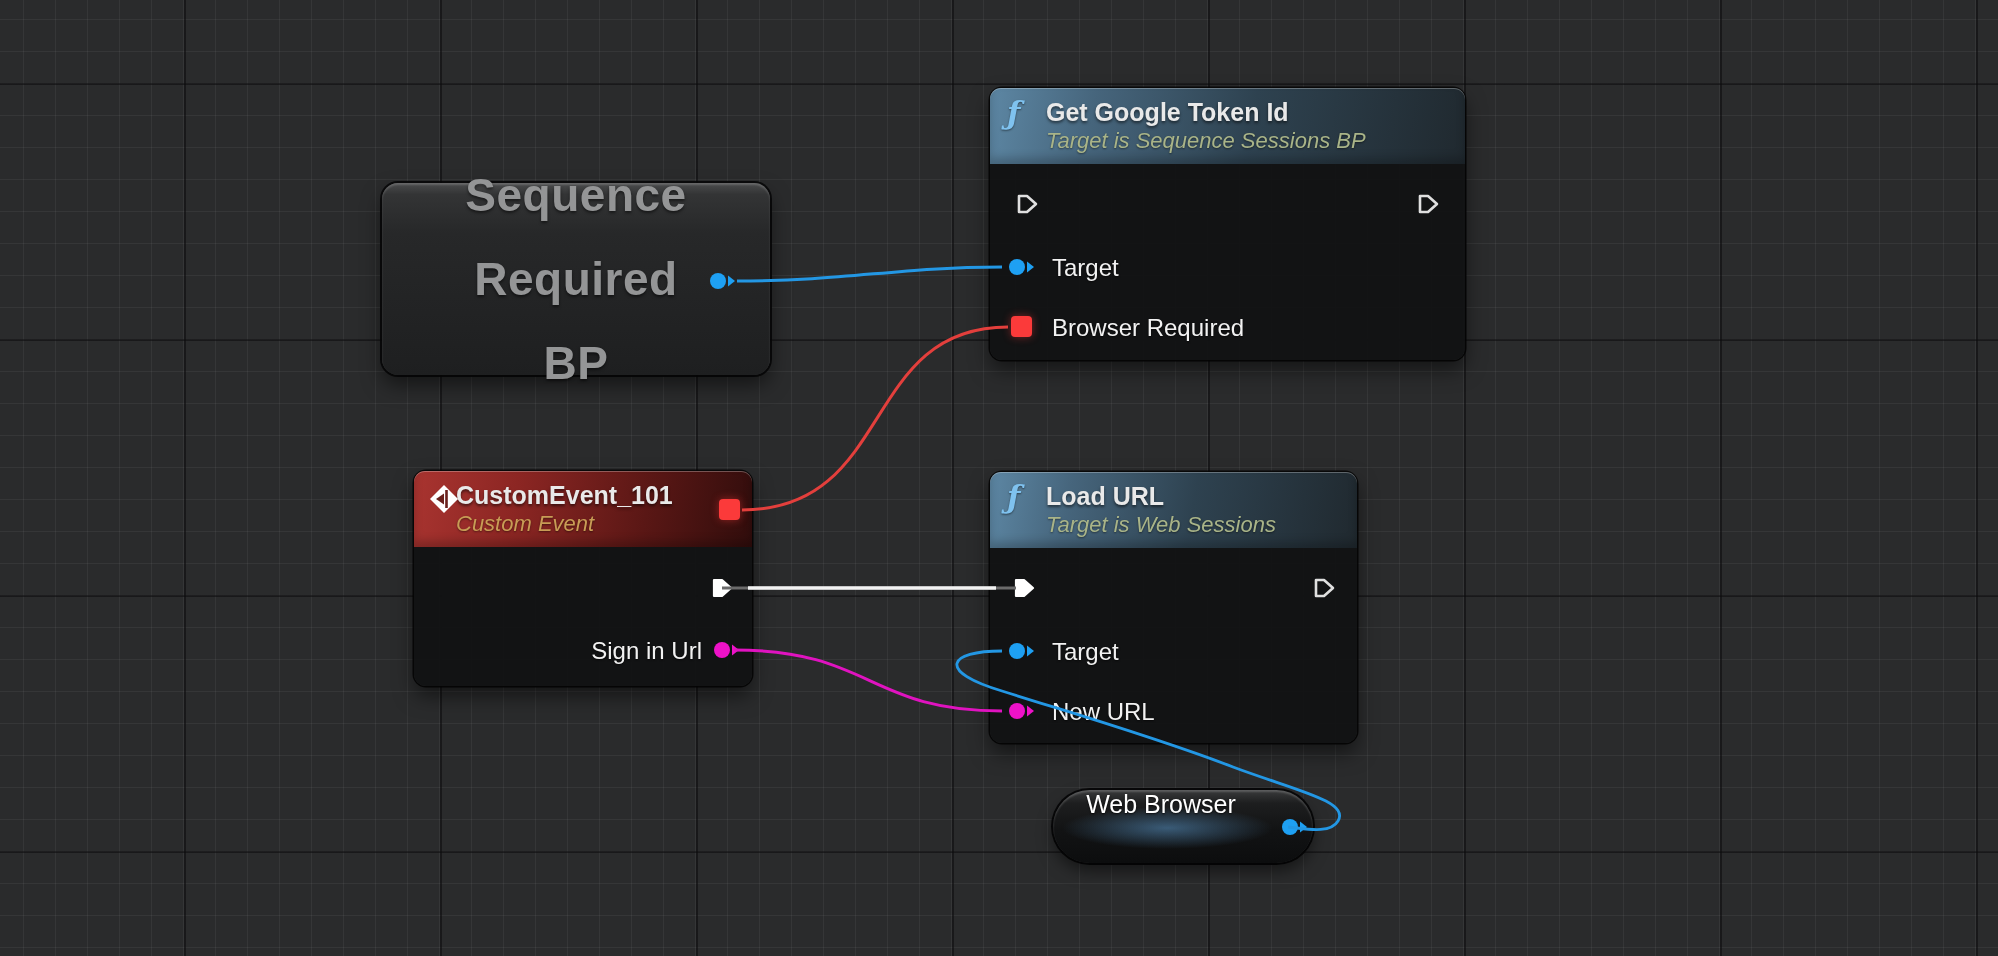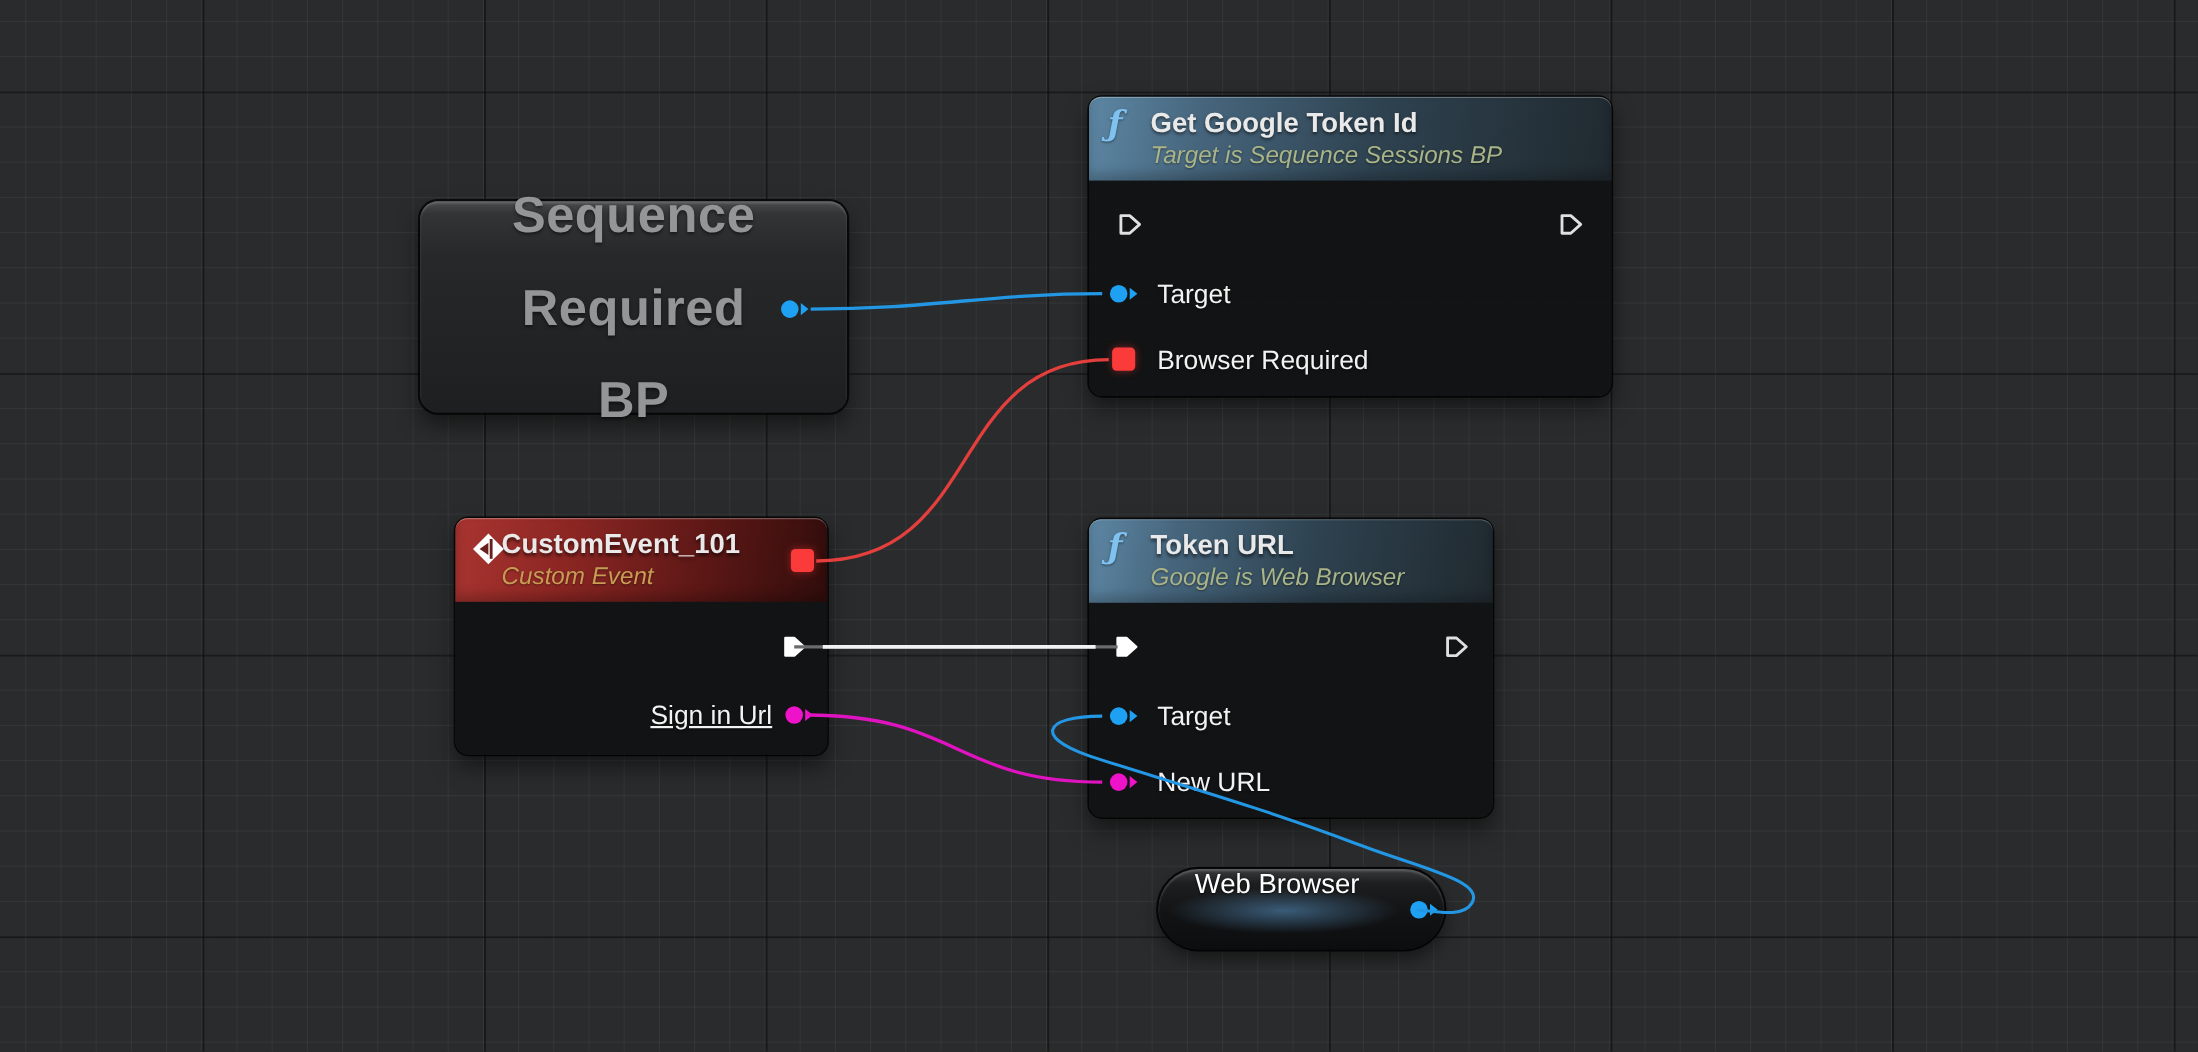--- a/index.html
+++ b/index.html
@@ -159,34 +159,34 @@
     </div>
 
     <div class="pin-square" style="left:305px;top:28px;"></div>
 
     <div class="pin" style="left:296px;top:105px;">
       <svg width="24" height="24">
         <polygon points="4,4 12,4 21,12 12,20 4,20" fill="#ffffff" stroke="#ffffff" stroke-width="2.2" stroke-linejoin="round"></polygon>
       </svg>
     </div>
 
-    <div class="pin-label" style="right:50px;top:166px;text-decoration:underline;">Sign in Url</div>
+    <div class="pin-label" style="right:50px;top:166px;">Sign in Url</div>
     <div class="pin" style="left:299px;top:170px;">
       <svg width="28" height="18">
         <circle cx="9" cy="9" r="8" fill="#ee12c8"></circle>
         <path d="M19 3.5 L26 9 L19 14.5 Z" fill="#ee12c8"></path>
       </svg>
     </div>
   </div>
 
   <div class="node" style="left:990px;top:472px;width:367px;height:271px;">
     <div class="node-header hdr-fn">
       <span class="fn-icon">ƒ</span>
-      <div class="node-title">Token URL</div>
-      <div class="node-subtitle sub-olive">Google is Web Browser</div>
+      <div class="node-title">Load URL</div>
+      <div class="node-subtitle sub-olive">Target is Web Sessions</div>
     </div>
 
     <div class="pin" style="left:22px;top:104px;">
       <svg width="24" height="24">
         <polygon points="4,4 12,4 21,12 12,20 4,20" fill="#ffffff" stroke="#ffffff" stroke-width="2.2" stroke-linejoin="round"></polygon>
       </svg>
     </div>
 
     <div class="pin" style="left:322px;top:104px;">
       <svg width="24" height="24">

